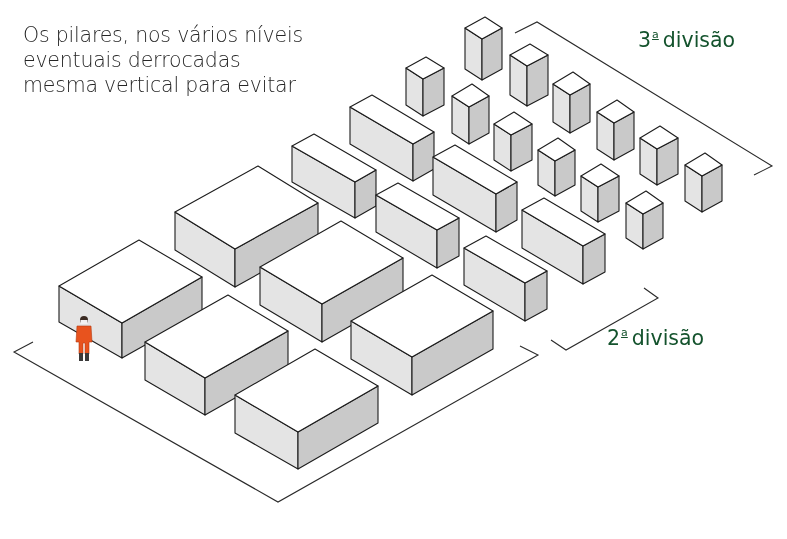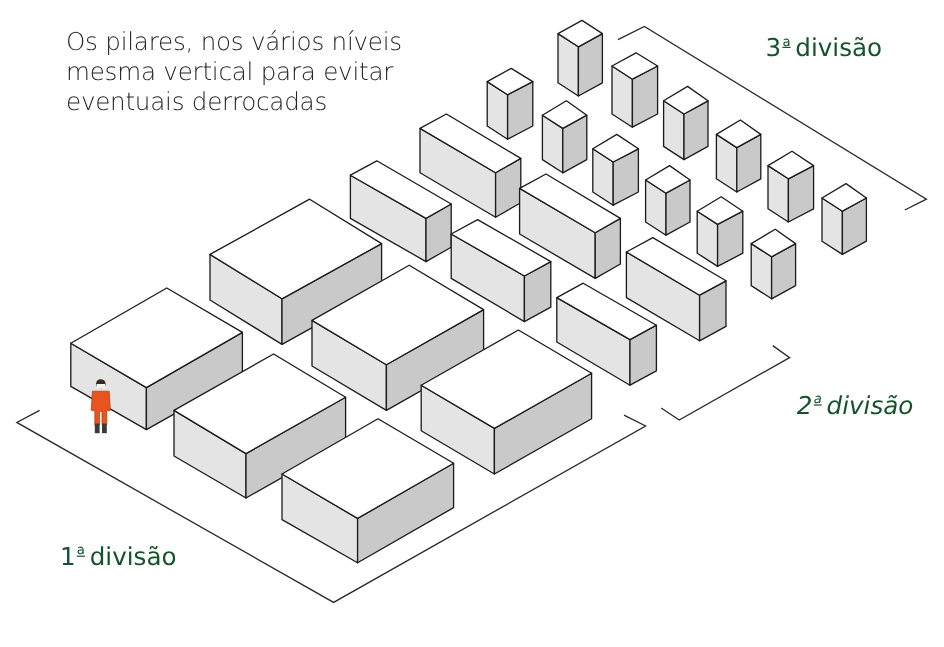--- a/index.html
+++ b/index.html
@@ -1,33 +1,33 @@
 <!DOCTYPE html>
 <html><head>
 <meta charset="utf-8">
 <style>
   html, body { margin: 0; padding: 0; background: #ffffff; }
   body { width: 787px; height: 539px; position: relative; overflow: hidden; font-family: "DejaVu Sans", sans-serif; color: #2a2a2a; }
-  .caption { position: absolute; left: 23px; top: 23px; font-size: 20.5px; line-height: 25px; font-weight: 300; letter-spacing: -0.2px; color: #262626; margin-left: 32px; }
+  .caption { position: absolute; left: 23px; top: 23px; font-size: 20.5px; line-height: 25px; font-weight: 300; letter-spacing: -0.2px; color: #262626; }
   .caption div { white-space: nowrap; }
   .label { position: absolute; font-size: 20.5px; line-height: 25px; color: #14532d; white-space: nowrap; }
   .label sup { font-size: 11px; vertical-align: 9px; text-decoration: underline; margin-left: 1px; margin-right: 4px; }
   svg { position: absolute; left: 0; top: 0; }
   .top { fill: #ffffff; stroke: #1c1c1c; stroke-width: 1.1; stroke-linejoin: round; }
   .lft { fill: #e4e4e4; stroke: #1c1c1c; stroke-width: 1.1; stroke-linejoin: round; }
   .rgt { fill: #c9c9c9; stroke: #1c1c1c; stroke-width: 1.1; stroke-linejoin: round; }
   .bracket { fill: none; stroke: #2a2a2a; stroke-width: 1.1; }
 </style>
 </head>
 <body>
 
 <div class="caption">
   <div>Os pilares, nos vários níveis</div>
+  <div>eventuais derrocadas</div>
   <div>mesma vertical para evitar</div>
-  <div>eventuais derrocadas</div>
 </div>
 
 <svg width="787" height="539" viewBox="0 0 787 539">
 
   <polyline class="bracket" points="33,342 14,352 278,502 538,355 520,346"></polyline>
   <polyline class="bracket" points="551,340 566,350 658,298 644,288"></polyline>
   <polyline class="bracket" points="515,33 537,22 772,166 754,175"></polyline>
 
   <g>
 
@@ -165,19 +165,18 @@
     <path d="M77,326 L91,326 L92,342 L89,342 L89,354 L85,354 L85,343 L83,343 L83,354 L79,354 L79,342 L76,342 Z" fill="#e8531e" stroke="#b33b10" stroke-width="0.6"></path>
     <rect x="79" y="353" width="4" height="8" fill="#3a3a3a"></rect>
     <rect x="85" y="353" width="4" height="8" fill="#3a3a3a"></rect>
   </g>
 </svg>
 
 <div class="label" style="left:638px; top:22px;">
   <div><span>3</span><sup>a</sup><span>divisão</span></div>
 </div>
 
-<div class="label" style="left:664px; top:320px;font-style:italic;">
+<div class="label" style="left:607px; top:320px;">
   <div><span>2</span><sup>a</sup><span>divisão</span></div>
 </div>
 
 <div class="label" style="left:50px; top:446px;">
-  <div><span>1</span><sup>a</sup><span>divisão</span></div>
 </div>
 
 </body></html>

